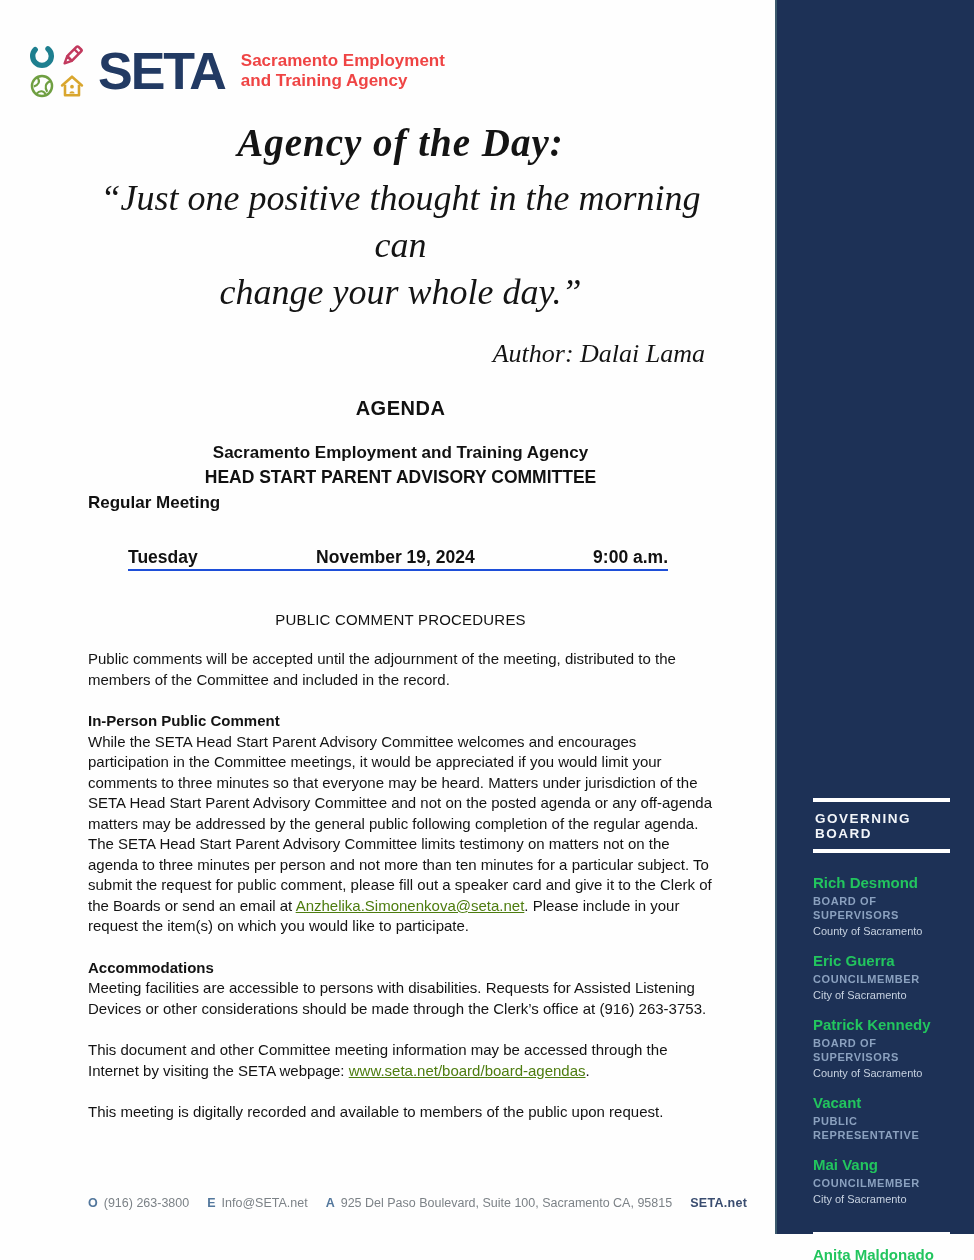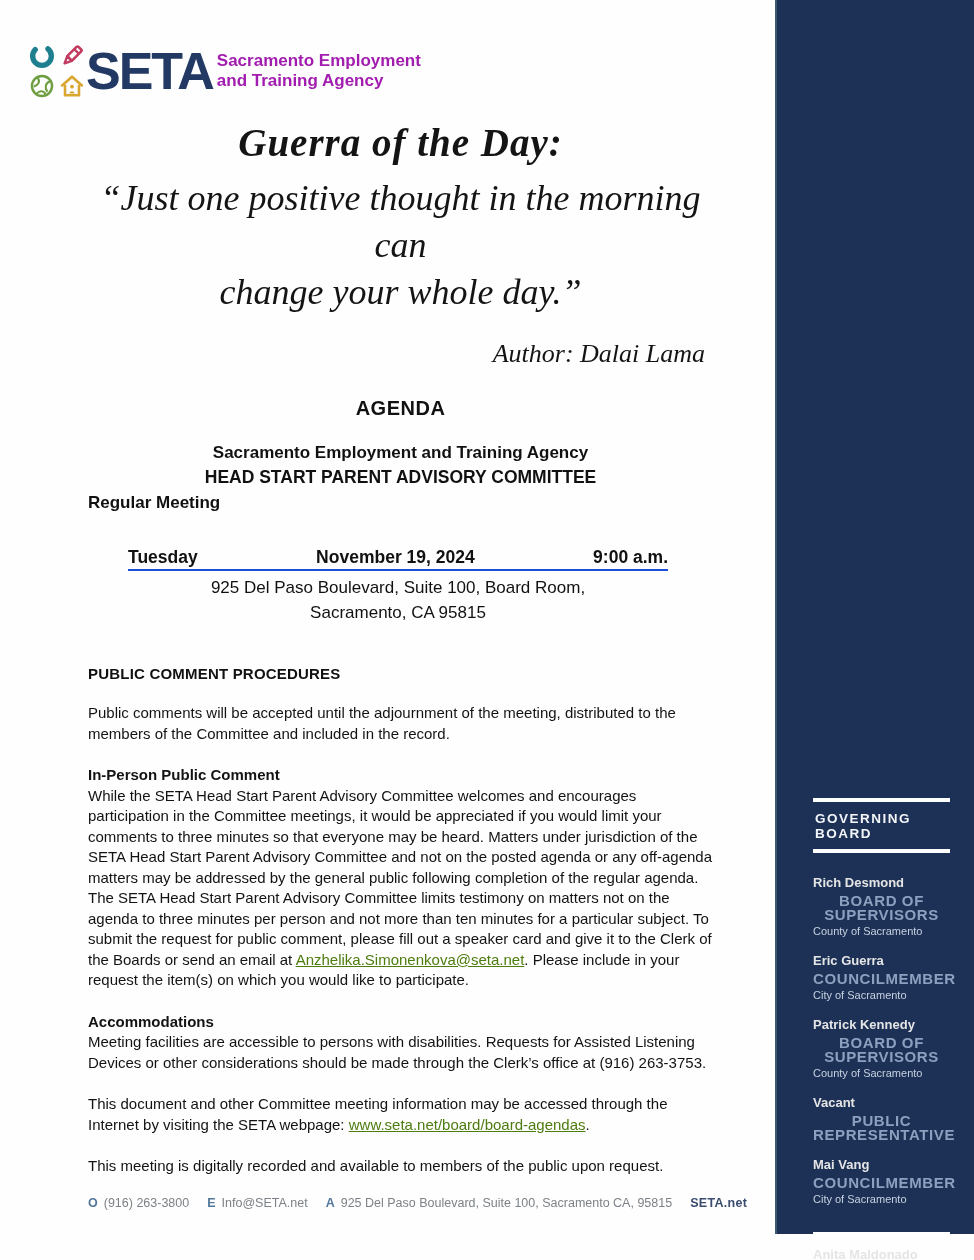--- a/index.html
+++ b/index.html
@@ -12,29 +12,29 @@
     overflow:hidden;
     margin:0 auto;
   }
   
   .main{
     position:absolute;left:0;top:0;width:775px;height:1260px;
     box-sizing:border-box;
     padding:42px 62px 0 88px;
   }
   
-  .logo-row{display:flex;align-items:center;margin-left:-60px;}
+  .logo-row{display:flex;align-items:center;gap:12px;margin-left:-60px;}
   .logo-icons{display:grid;grid-template-columns:28px 28px;grid-template-rows:28px 28px;gap:2px;}
   .logo-icons svg{width:28px;height:28px;display:block;}
   .logo-seta{
     font-size:52px;font-weight:800;color:#223a63;letter-spacing:-2px;line-height:1;
     font-family:"Liberation Sans","DejaVu Sans",sans-serif;
   }
   .logo-tagline{
-    font-size:17px;font-weight:700;color:#a21caf;line-height:1.2;margin-left:4px;
+    font-size:17px;font-weight:700;color:#ef4444;line-height:1.2;margin-left:4px;
   }
   
   .script{font-family:"Liberation Serif","DejaVu Serif",serif;font-style:italic;color:#141414;}
   .thought-heading{
     text-align:center;font-size:39px;font-weight:700;margin-top:20px;letter-spacing:1px;
   }
   .quote{
     text-align:center;font-size:36px;line-height:1.3;margin-top:10px;
   }
   .quote-author{
@@ -47,40 +47,40 @@
   .agenda-meeting{font-weight:700;font-size:17px;line-height:25px;}
   .date-row{
     margin:32px 0 0 40px;width:540px;
     display:flex;justify-content:space-between;align-items:baseline;
     font-weight:700;font-size:17.5px;
     border-bottom:2px solid #1d4ed8;padding-bottom:1px;
   }
   .addr{line-height:25px;font-size:17px;text-align:center;width:540px;margin-left:40px;}
   .addr-block{margin-top:4px;}
   
-  .pcp-heading{text-align:left;font-weight:700;font-size:15px;margin-top:40px;letter-spacing:.2px;}
+  .pcp-heading{text-align:center;font-weight:400;font-size:15px;margin-top:40px;letter-spacing:.2px;}
   .para{font-size:15px;line-height:20.5px;margin-top:21px;color:#131313;}
   .sec-head{font-weight:700;font-size:15px;line-height:20.5px;}
   a.doc-link{color:#4d7c0f;text-decoration:underline;}
   
   .sidebar{
     position:absolute;left:775px;top:0;width:199px;height:1234px;
     background:#1d3156;border-left:2px solid #3c5a6e;
     box-sizing:border-box;
     padding:798px 24px 8px 36px;
     color:#fff;
   }
   .sb-rule{height:4px;background:#fff;}
   .sb-heading{
     font-size:13.5px;font-weight:700;letter-spacing:1.5px;word-spacing:9px;
     margin:9px 0 8px 2px;color:#f2f5f9;
   }
   .member{margin-top:13px;}
-  .m-name{font-size:13px;font-weight:700;line-height:19px;color:#e5e5e5;}
-  .m-title{font-size:15px;font-weight:700;letter-spacing:.6px;line-height:14px;margin-top:2px;color:#8ba1bf;text-align:center;}
+  .m-name{font-size:15px;font-weight:700;line-height:19px;color:#22c55e;}
+  .m-title{font-size:11px;font-weight:700;letter-spacing:.6px;line-height:14px;margin-top:2px;color:#8ba1bf;}
   .m-org{font-size:11px;line-height:14px;margin-top:2px;color:#c6d1e0;}
   .m-org:empty{display:none;}
   .director{margin-top:26px;}
   .director .m-name{margin-top:7px;}
   .director .sb-rule+.m-name{margin-top:9px;}
   .director .m-title{margin-bottom:7px;}
   
   .footer{
     position:absolute;left:88px;top:1196px;width:652px;
     display:flex;align-items:baseline;
@@ -122,40 +122,36 @@
           <path d="M9.8 18.5 C9.8 15.8,14.2 15.8,14.2 18.5 Z" fill="#d9a62e"></path>
         </svg>
       </div>
       <div class="logo-seta">SETA</div>
       <div class="logo-tagline">
         <div>Sacramento Employment</div>
         <div>and Training Agency</div>
       </div>
     </div>
 
-    <div class="thought-heading script">Guerra of the Day:</div>
+    <div class="thought-heading script">Agency of the Day:</div>
     <div class="quote script">
       <div>“Just one positive thought in the morning can</div>
       <div>change your whole day.”</div>
     </div>
     <div class="quote-author script">Author: Dalai Lama</div>
 
     <div class="agenda-title">AGENDA</div>
     <div class="agenda-org">Sacramento Employment and Training Agency</div>
     <div class="agenda-committee">HEAD START PARENT ADVISORY COMMITTEE</div>
     <div class="agenda-meeting">Regular Meeting</div>
 
     <div class="date-row">
       <span>Tuesday</span>
       <span>November 19, 2024</span>
       <span>9:00 a.m.</span>
-    </div>
-    <div class="addr-block">
-      <div class="addr">925 Del Paso Boulevard, Suite 100, Board Room,</div>
-      <div class="addr">Sacramento, CA 95815</div>
     </div>
 
     <div class="pcp-heading">PUBLIC COMMENT PROCEDURES</div>
 
     <div class="para">Public comments will be accepted until the adjournment of the meeting, distributed to the members of the Committee and included in the record.</div>
 
     <div class="para">
       <div class="sec-head">In-Person Public Comment</div>
       <span>While the SETA Head Start Parent Advisory Committee welcomes and encourages participation in the Committee meetings, it would be appreciated if you would limit your comments to three minutes so that everyone may be heard. Matters under jurisdiction of the SETA Head Start Parent Advisory Committee and not on the posted agenda or any off-agenda matters may be addressed by the general public following completion of the regular agenda. The SETA Head Start Parent Advisory Committee limits testimony on matters not on the agenda to three minutes per person and not more than ten minutes for a particular subject. To submit the request for public comment, please fill out a speaker card and give it to the Clerk of the Boards or send an email at </span><a class="doc-link" href="#">Anzhelika.Simonenkova@seta.net</a><span>. Please include in your request the item(s) on which you would like to participate.</span>
     </div>

